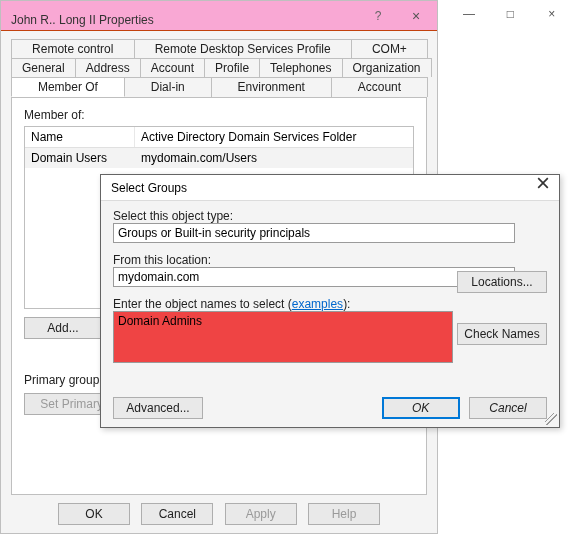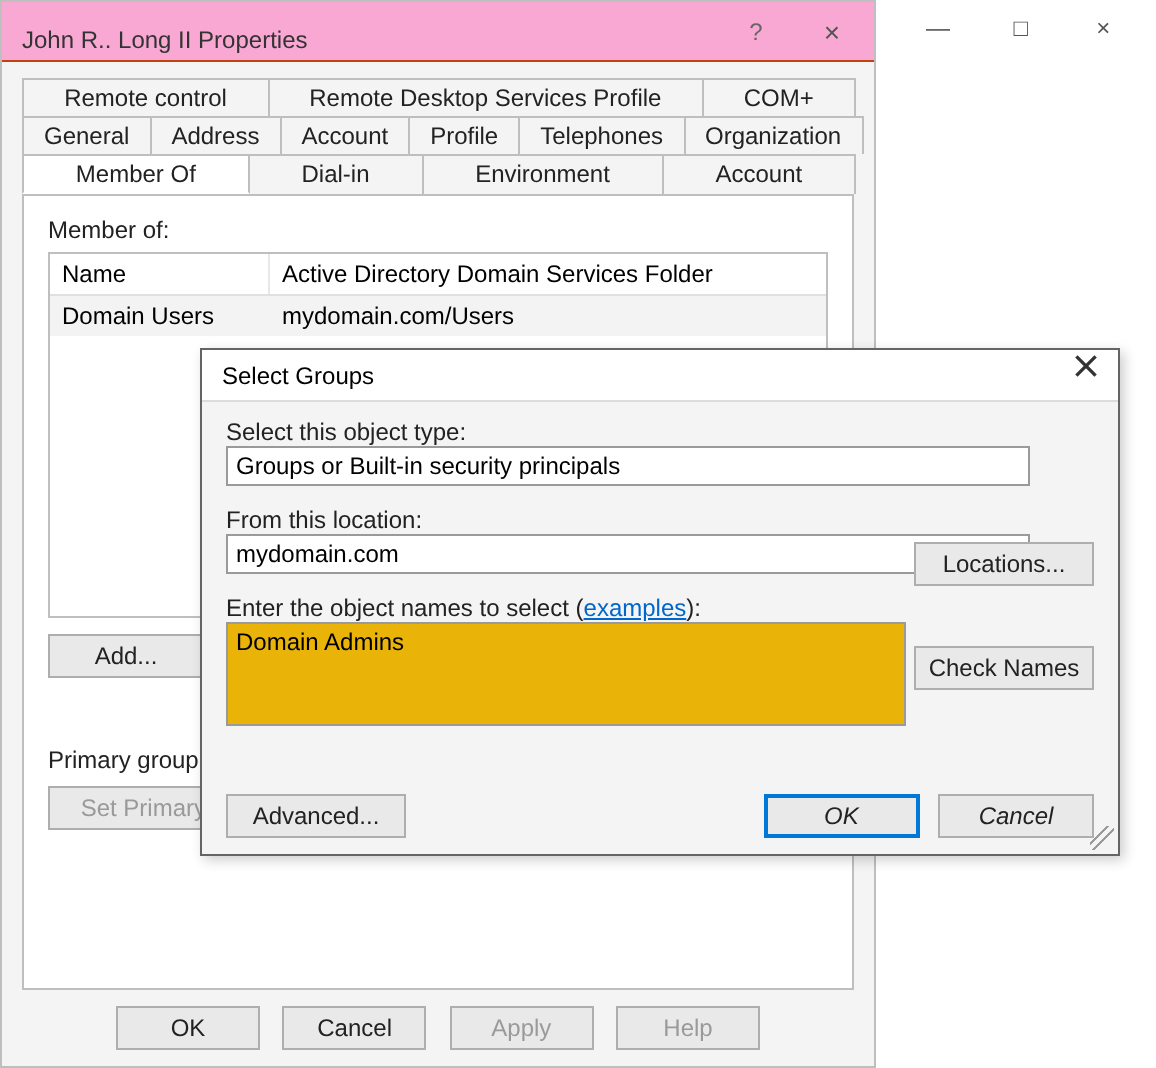--- a/index.html
+++ b/index.html
@@ -47,21 +47,21 @@
   .dlgbtns { position: absolute; bottom: 8px; left: 0; right: 0; text-align: center; }
   .dlgbtns .btn { width: 72px; margin: 0 4px; }
 
   
   .modal { position: absolute; left: 100px; top: 174px; width: 460px; height: 254px; background: #f4f4f4; border: 1px solid #646464; box-shadow: 2px 2px 6px rgba(0,0,0,.2); }
   .modal .mtitle { height: 26px; line-height: 26px; padding: 0 6px 0 10px; background: #fff; border-bottom: 1px solid #dcdcdc; position: relative; }
   .modal .mtitle .mclose { position: absolute; right: 4px; top: 2px; width: 24px; height: 20px; text-align: center; }
   .modal .mbody { padding: 8px 12px; position: relative; height: calc(100% - 26px); }
   .fld { display: block; width: 402px; border: 1px solid #9a9a9a; background: #fff; padding: 2px 4px; height: 20px; }
   .sidebtn { position: absolute; right: 12px; width: 90px; }
-  .objnames { width: 340px; height: 52px; border: 1px solid #9a9a9a; background: #eab308; padding: 2px 4px; resize: none; }
+  .objnames { width: 340px; height: 52px; border: 1px solid #9a9a9a; background: #ef4444; padding: 2px 4px; resize: none; }
   .link { color: #0066cc; text-decoration: underline; cursor: pointer; }
   .mbtns { position: absolute; bottom: 8px; right: 12px; font-style: italic; }
   .mbtns .btn { width: 78px; margin-left: 6px; }
   .advbtn { position: absolute; bottom: 8px; left: 12px; width: 90px; }
   .grip { position: absolute; right: 2px; bottom: 2px; width: 12px; height: 12px; background:
     linear-gradient(135deg, transparent 0 6px, #9a9a9a 6px 7px, transparent 7px 9px, #9a9a9a 9px 10px, transparent 10px); }
 
   .xicon svg { width: 12px; height: 12px; display: block; margin: auto; }
 </style>
 </head>

